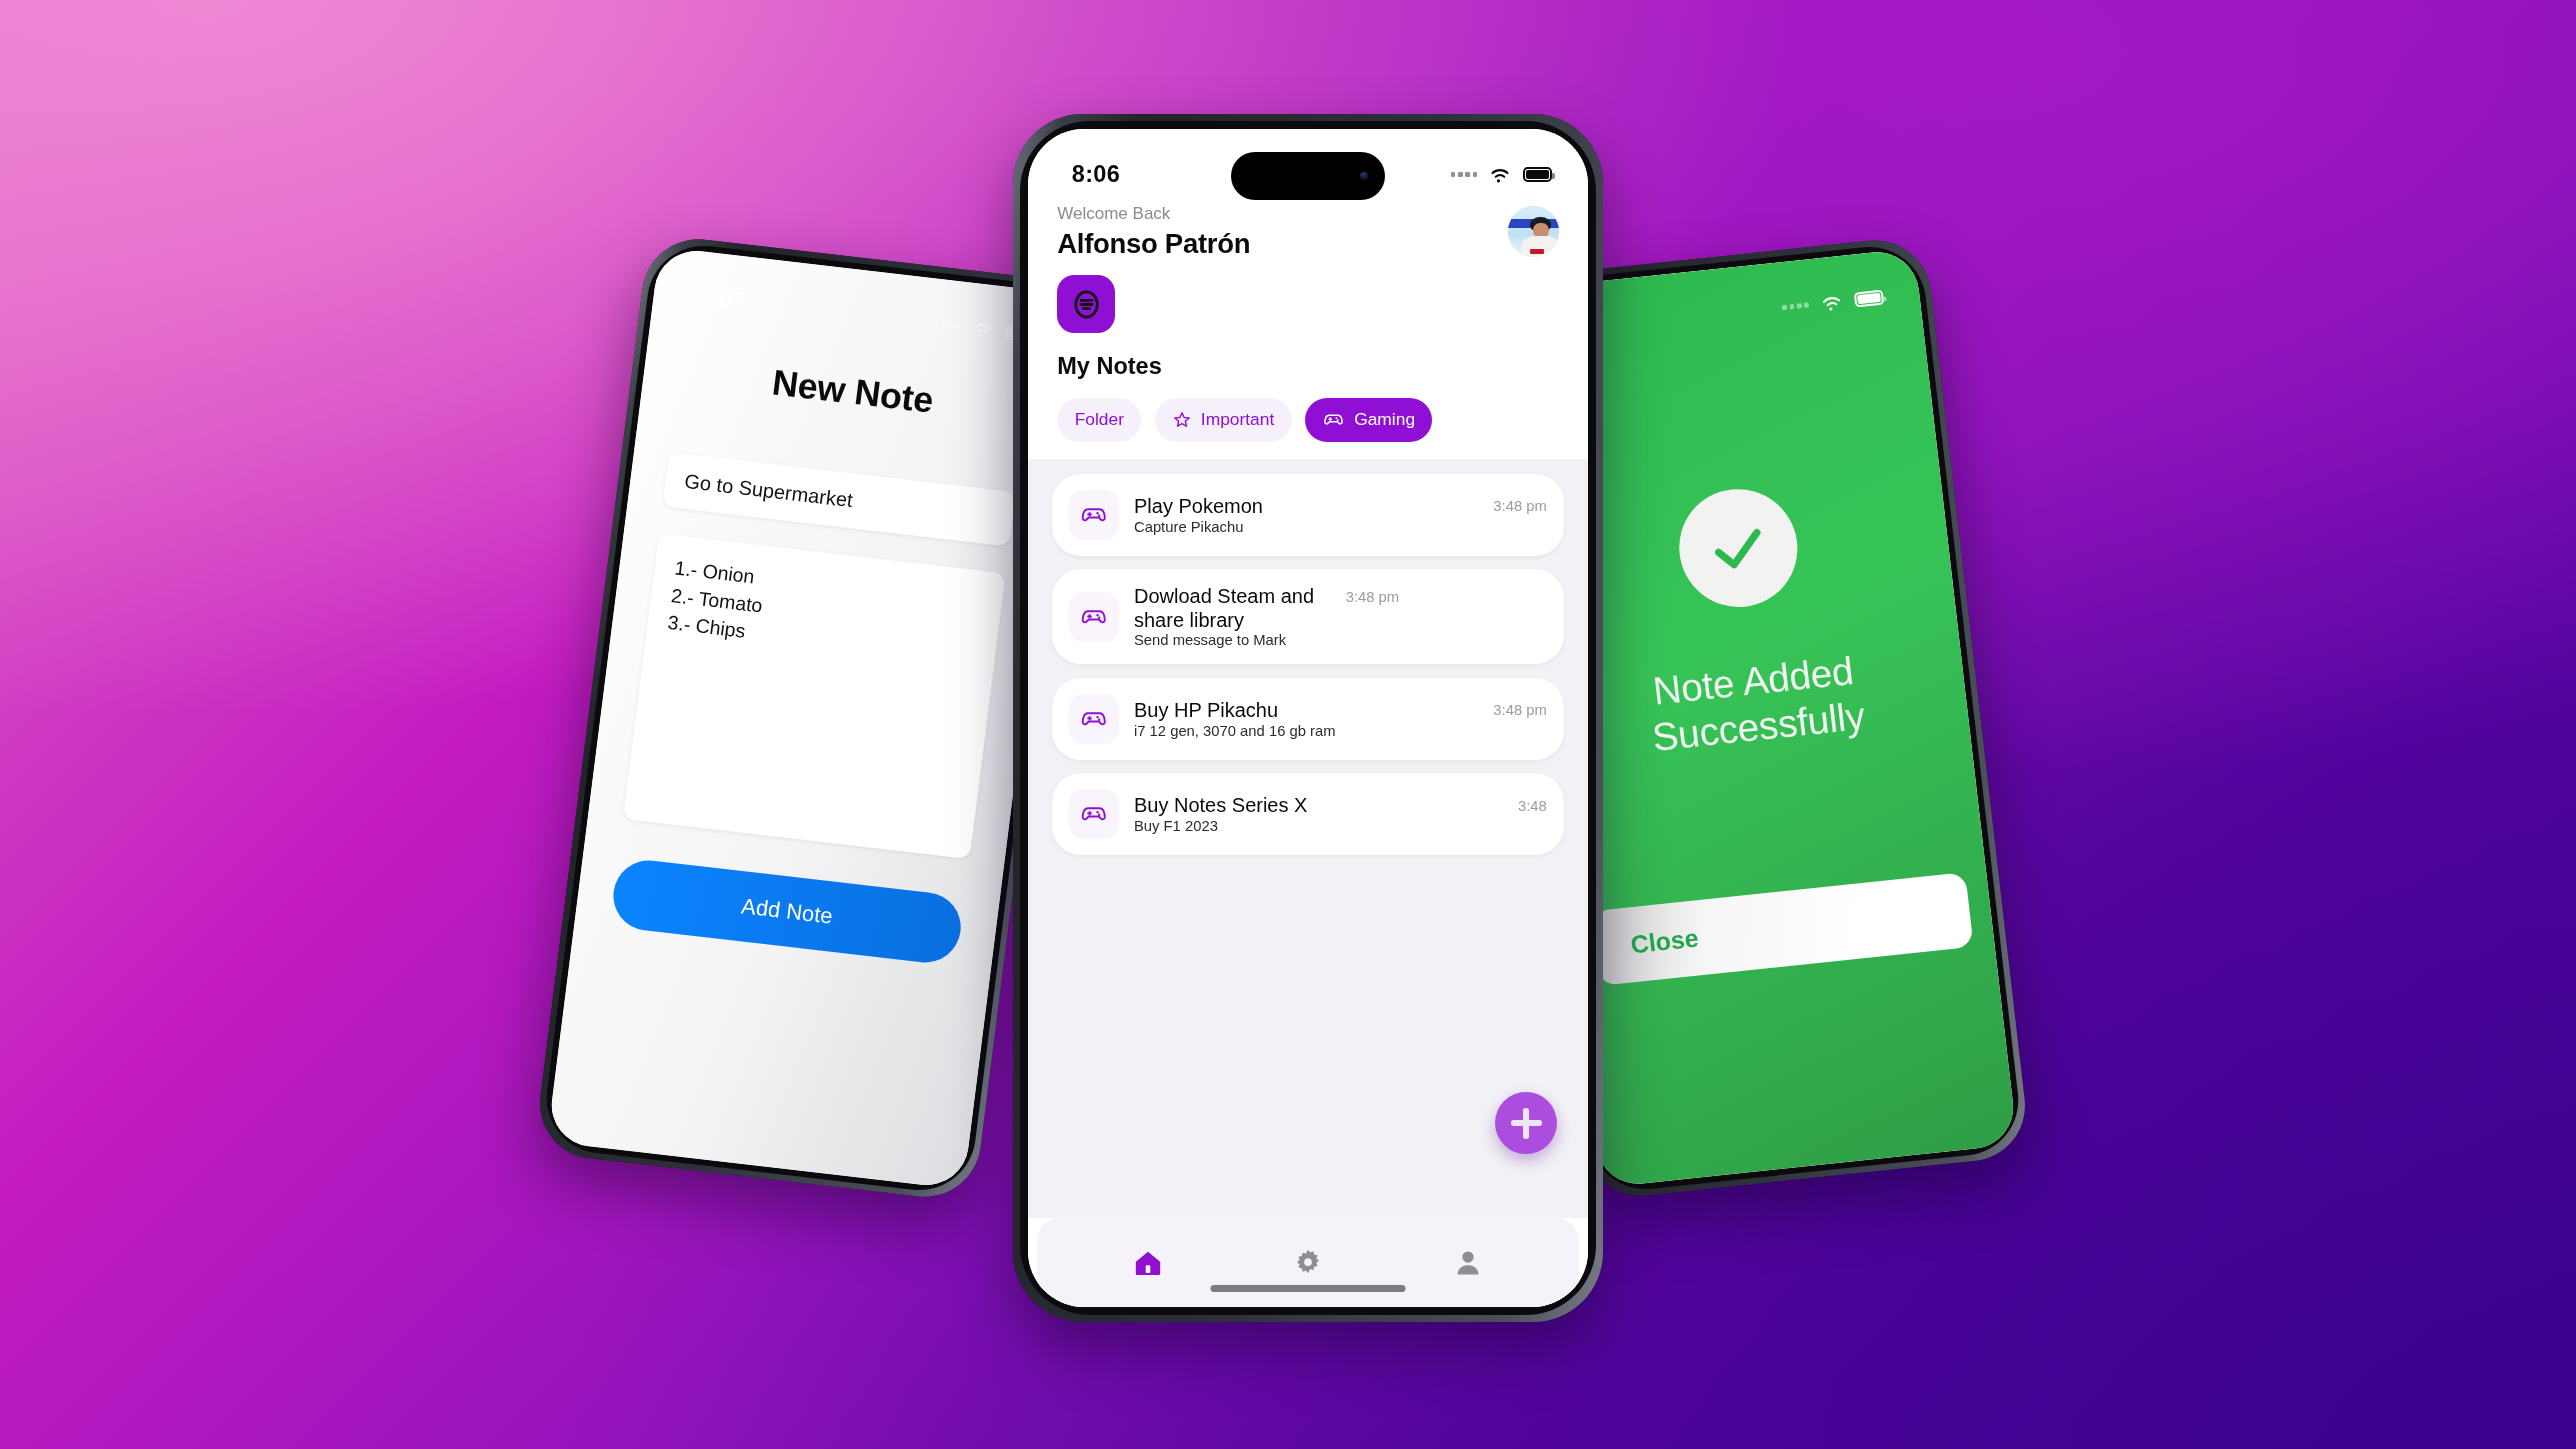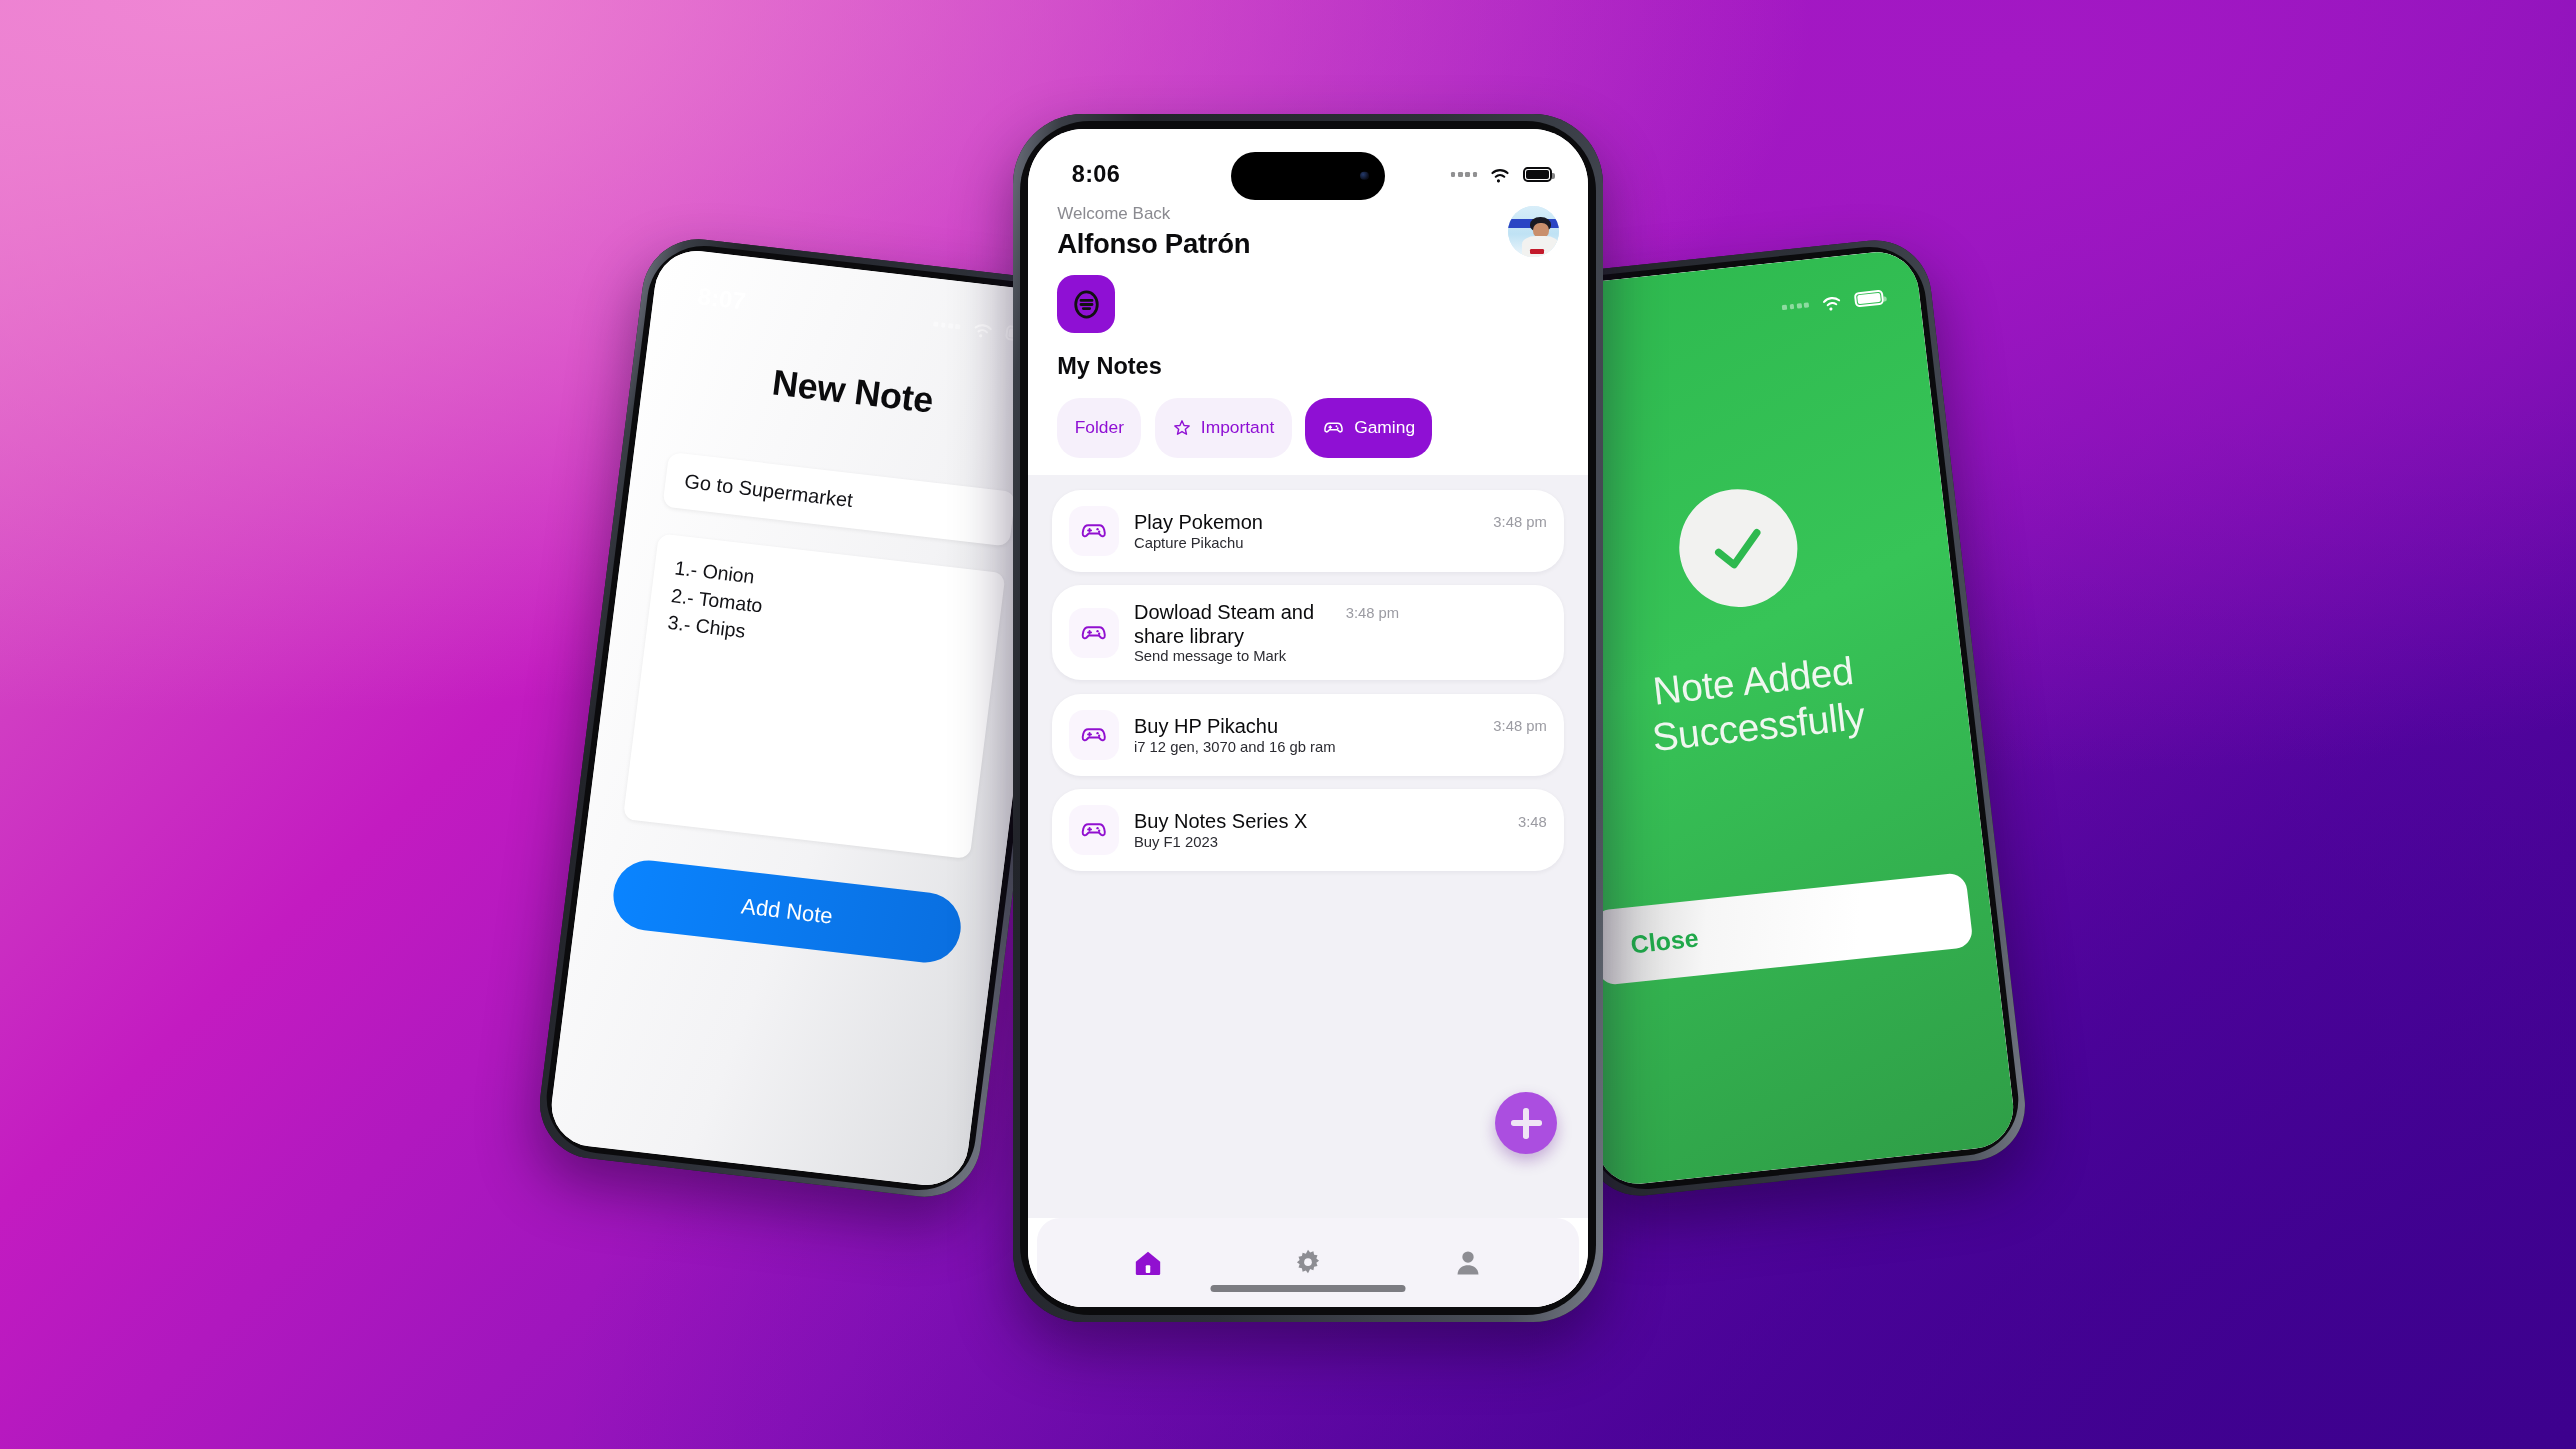--- a/index.html
+++ b/index.html
@@ -126,21 +126,21 @@
   .ph { font-size: 19px; color: #b6b6bc; }
   .filter-btn {
     width: 58px; height: 58px; border-radius: 17.4px; flex: none;
     background: #8f10d4; display: flex; align-items: center; justify-content: center;
   }
 
   .sec-title { padding: 20px 29.5px 0 29.5px; font-size: 23.5px; font-weight: bold; color: #0b0b0d; }
 
   .chips { padding: 17.4px 0 17.4px 29.5px; display: flex; gap: 13.4px; align-items: center; }
   .chip {
-    height: 60px; border-radius: 23px; display: flex; align-items: center;
+    height: 44px; border-radius: 23px; display: flex; align-items: center;
     gap: 8.7px; padding: 0 17.4px; font-size: 17.4px; white-space: nowrap;
   }
   .chip.soft { background: #f6f0fb; color: #8f10d4; }
   .chip.active { background: #8f10d4; color: #fff; }
 
   .notelist {
     flex: 1; background: #f2f1f6; padding: 14.8px 24px 0 24px;
     display: flex; flex-direction: column; gap: 13.4px; overflow: hidden;
   }
   .note {

